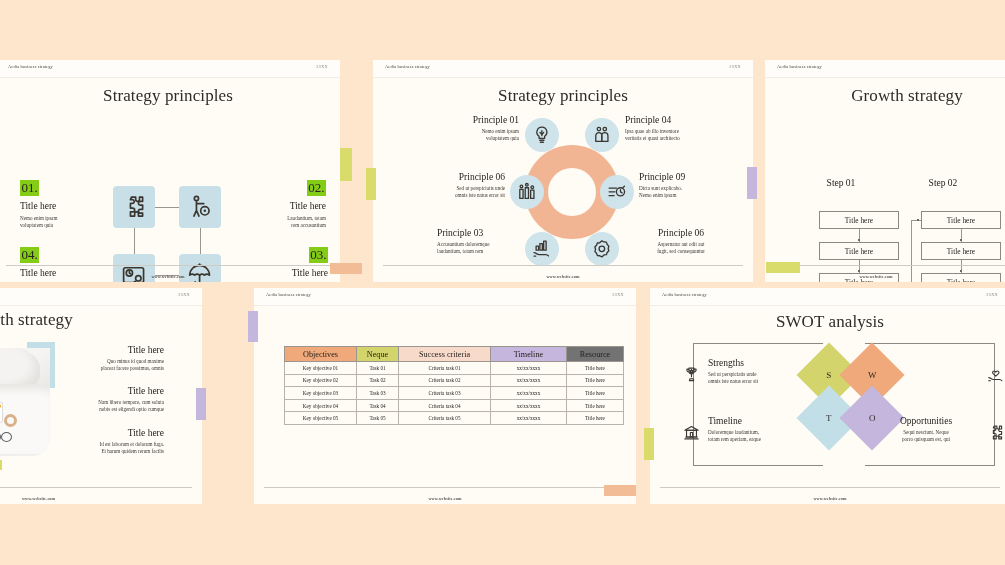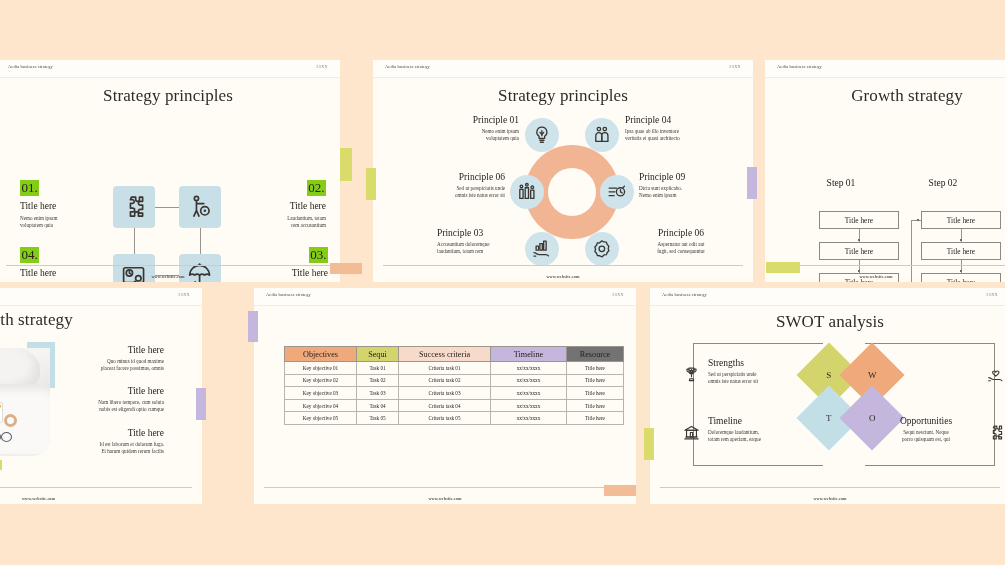--- a/index.html
+++ b/index.html
@@ -394,21 +394,21 @@
 
   <div class="slide" style="left:254px;top:288px;width:382px;height:216px;">
     <div class="slide-head"></div>
     <div class="brand">Aedia business strategy</div>
     <div class="year">20XX</div>
 
     <table class="ap" style="left:30px;top:58px;">
       <thead>
         <tr>
           <th style="background:#EFA97A;width:72px;">Objectives</th>
-          <th style="background:#D3D46C;width:42px;">Sequi</th>
+          <th style="background:#D3D46C;width:42px;">Neque</th>
           <th style="background:#F7DAC9;width:92px;">Success criteria</th>
           <th style="background:#C4B6DC;width:76px;">Timeline</th>
           <th style="background:#737373;width:57px;">Resource</th>
         </tr>
       </thead>
       <tbody>
         <tr>
           <td>Key objective 01</td>
           <td>Task 01</td>
           <td>Criteria task 01</td>

